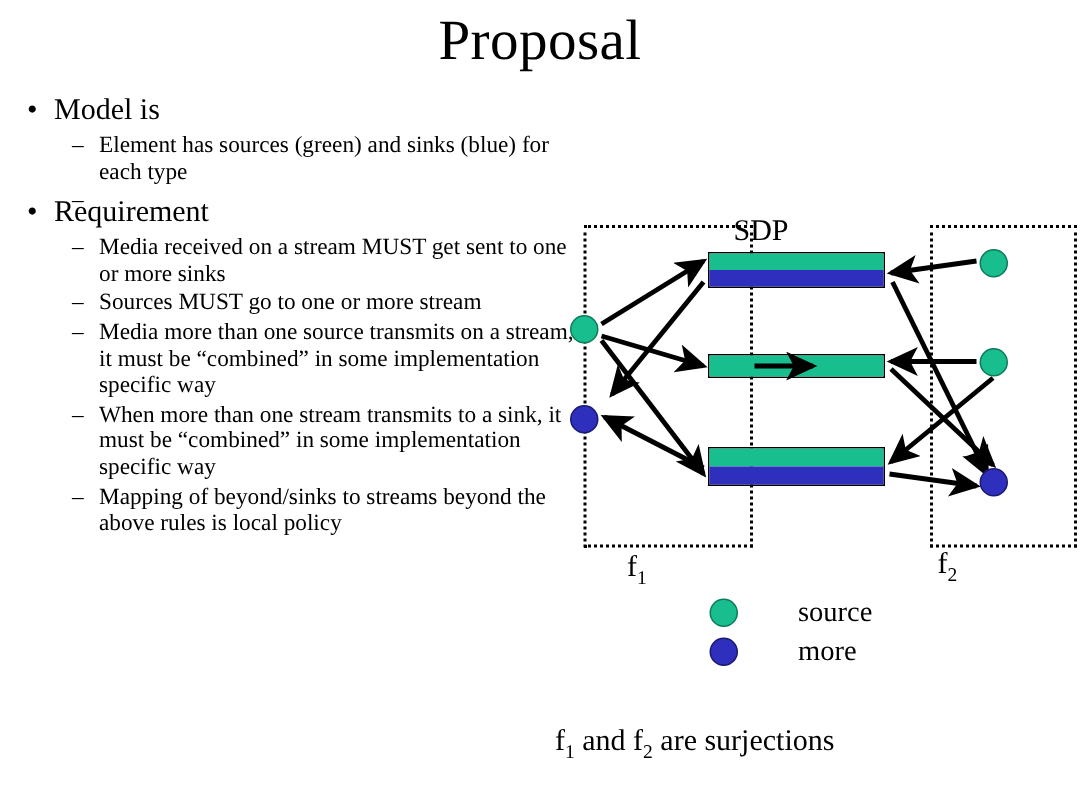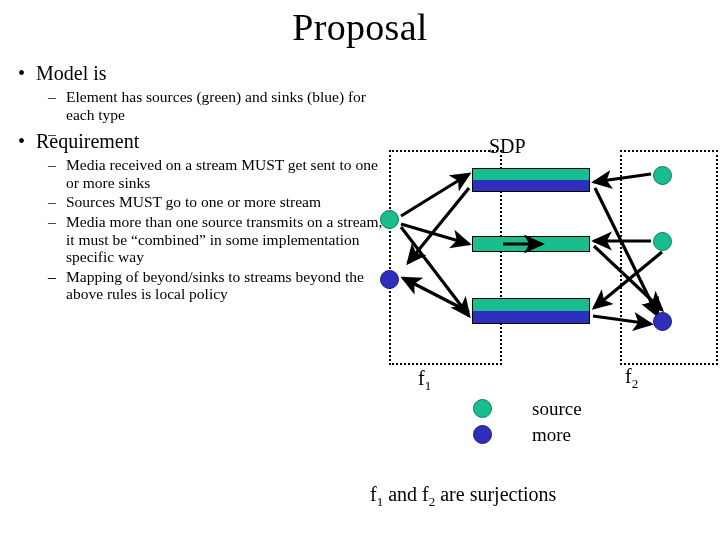--- a/index.html
+++ b/index.html
@@ -93,21 +93,21 @@
     position: absolute;
     border: 2px dotted #000000;
     box-sizing: border-box;
   }
   #box-f1 { left: 19px;  top: 24px;  width: 113px; height: 215px; }
   #box-f2 { left: 250px; top: 24px; width: 98px;  height: 215px; }
 
   #sdp-label {
     position: absolute;
     left: 119px;
-    top: 8px;
+    top: 16px;
     font-size: 20px;
     line-height: 24px;
     white-space: nowrap;
   }
 
   .node {
     position: absolute;
     width: 19px;
     height: 19px;
     border-radius: 50%;
@@ -231,20 +231,21 @@
       <div class="lvl2">
         <span class="bdash">–</span>
         <span>Sources MUST go to one or more stream</span>
       </div>
       <div class="lvl2">
         <span class="bdash">–</span>
         <span>Media more than one source transmits on a stream, it must be “combined” in some implementation specific way</span>
       </div>
       <div class="lvl2">
         <span class="bdash">–</span>
+        <span>When more than one stream transmits to a sink, it must be “combined” in some implementation specific way</span>
       </div>
       <div class="lvl2">
         <span class="bdash">–</span>
         <span>Mapping of beyond/sinks to streams beyond the above rules is local policy</span>
       </div>
     </div>
 
   </div>
 
   <div id="diagram">

